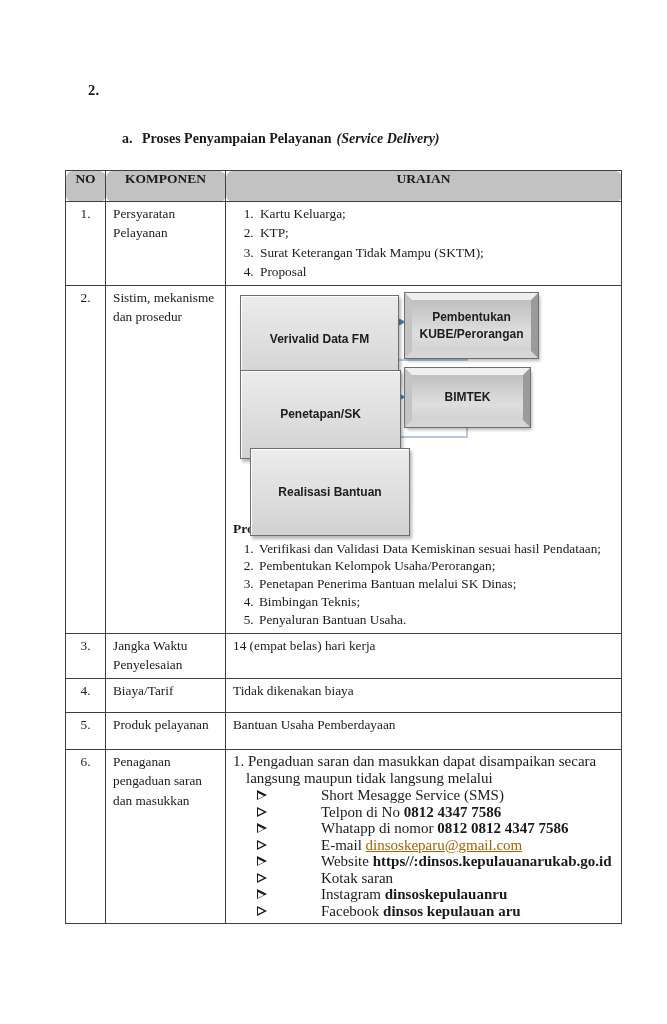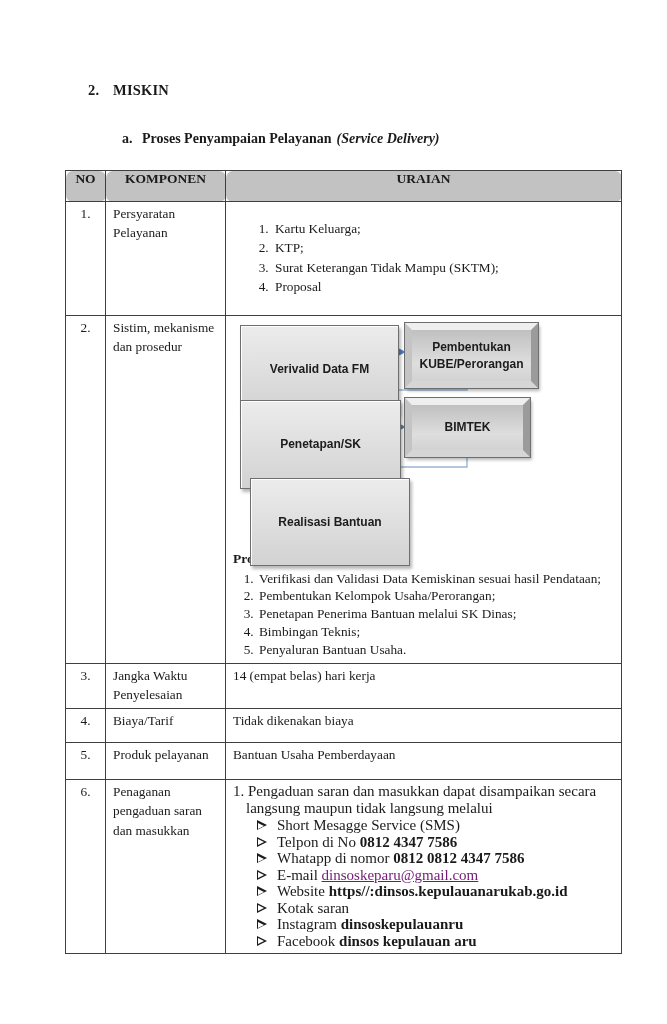--- a/index.html
+++ b/index.html
@@ -17,21 +17,21 @@
   .subheading .s-letter { width:20px; flex:none; }
   .subheading .s-italic { font-style:italic; margin-left:5px; }
 
   
   table.std { border-collapse:collapse; table-layout:fixed; width:556px; margin-top:23px; }
   table.std th, table.std td { border:1px solid #3f3f3f; vertical-align:top; }
   th.hdr { background:#c2c2c2; font-size:13.5px; font-weight:bold; text-align:center; height:30px; vertical-align:middle; padding:0;border-radius:7px; }
   td { font-size:13.3px; line-height:1.45; padding:2px 7px 4px 7px; }
   td.no-cell { text-align:center; padding-left:2px; padding-right:2px; }
 
-  ol.plain { margin:15px; padding:0 0 0 24px; }
+  ol.plain { margin:0; padding:0 0 0 24px; }
   ol.plain li { padding-left:3px; }
 
   
   tr.r1 td { height:70px; }
   tr.r2 td { height:326px; }
   tr.r3 td { height:29px; }
   tr.r4 td { height:27px; }
   tr.r5 td { height:30px; }
   tr.r6 td { height:148px; }
 
@@ -60,39 +60,38 @@
   svg.connectors { position:absolute; left:0; top:0; pointer-events:none; }
 
   .prosedur-title { font-weight:bold; font-size:13.5px; margin:10px 0 1px 0; }
   ol.prosedur { margin:0; padding:0 0 0 24px; line-height:1.34; }
   ol.prosedur li { padding-left:2px; }
 
   
   td.contact-cell { line-height:16.5px; font-size:15px; padding-top:3px; }
   .intro { padding-left:13px; text-indent:-13px; margin:0 0 1px 0; }
   ul.contacts { list-style:none; margin:0; padding:0 0 0 24px; }
-  ul.contacts li { display:flex; align-items:flex-start; }
+  ul.contacts li { display:flex; align-items:flex-start;gap:44px; }
   .chev { display:inline-block; position:relative; width:10px; height:11px; margin:3px 10px 0 0; flex:none; }
   .chev::before { content:""; position:absolute; left:0; top:0; width:0; height:0;
     border-top:5.5px solid transparent; border-bottom:5.5px solid transparent; border-left:10px solid #1c1c1c; }
   .chev::after { content:""; position:absolute; left:0.5px; top:2.5px; width:0; height:0;
     border-top:3px solid transparent; border-bottom:3px solid transparent; border-left:6px solid #ffffff; }
   .bold-part { font-weight:bold; }
-  a.email-link { color:#701a75; text-decoration:underline; cursor:pointer; }
+  a.email-link { color:#a16207; text-decoration:underline; cursor:pointer; }
 </style>
 </head>
 <body>
 
 <div class="page">
   <div class="content">
 
     <div class="heading">
       <span class="h-num">2.</span>
       <div class="h-text">
-        <div>MISKIN</div>
       </div>
     </div>
 
     <div class="subheading">
       <span class="s-letter">a.</span>
       <span class="s-text">Proses Penyampaian Pelayanan</span>
       <span class="s-italic">(Service Delivery)</span>
     </div>
 
     <table class="std">

